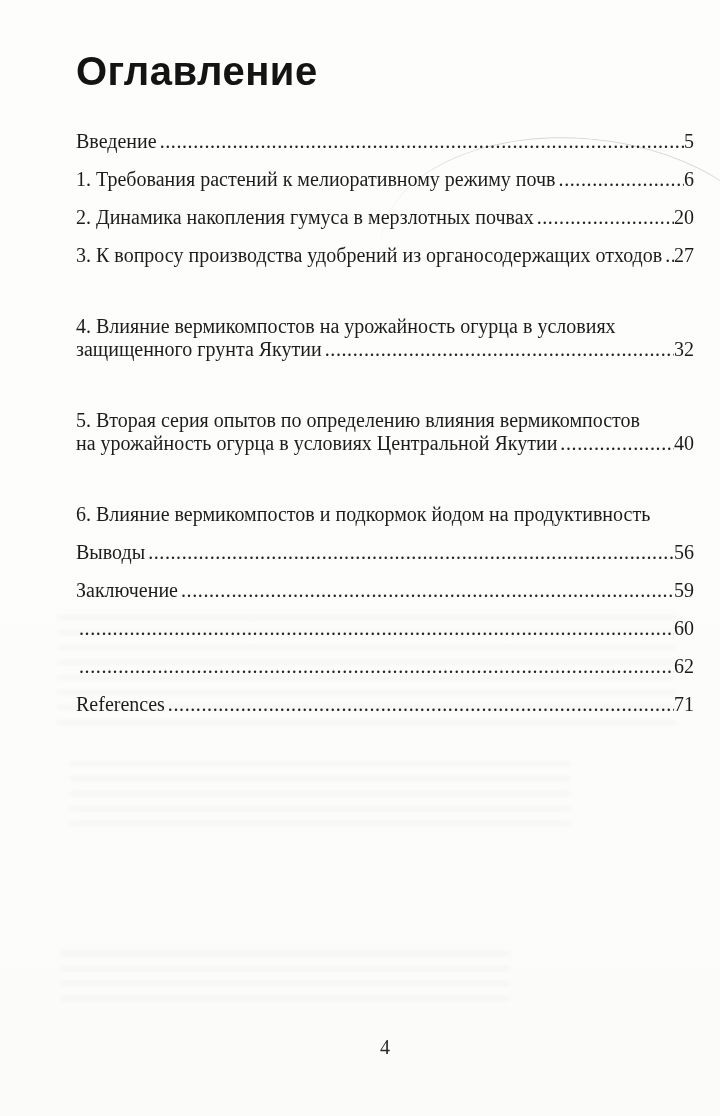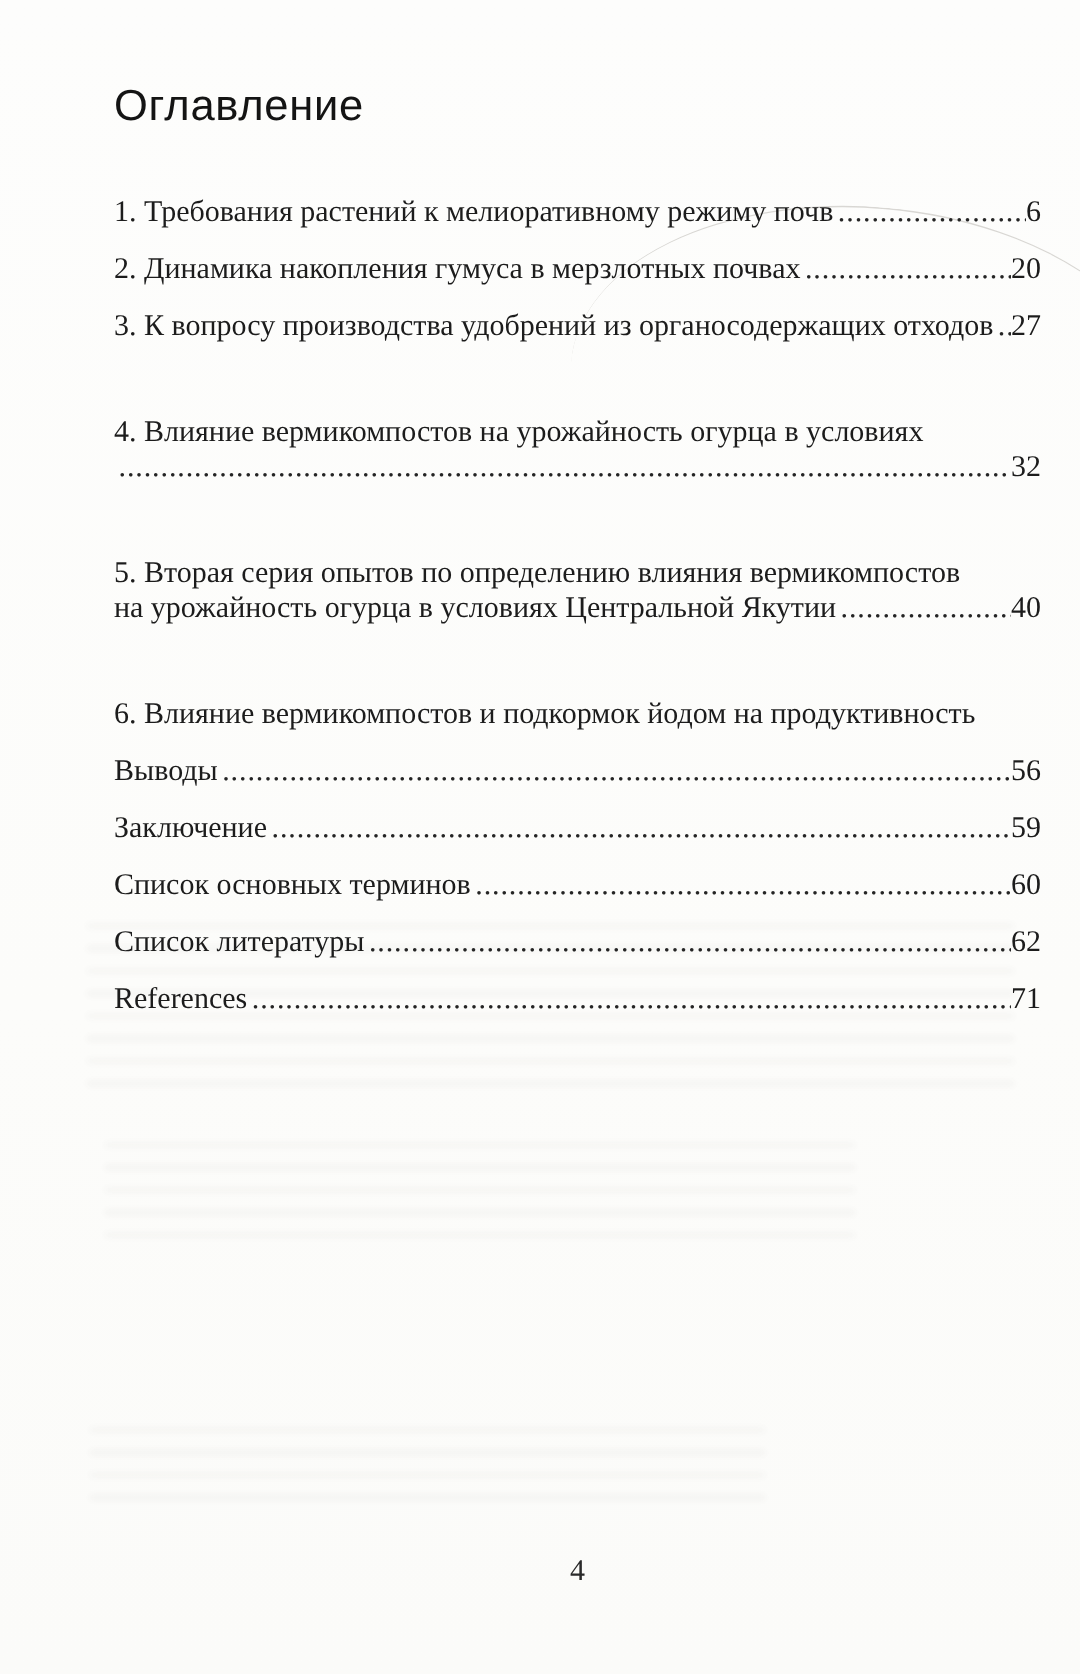--- a/index.html
+++ b/index.html
@@ -14,22 +14,22 @@
     height: 1116px;
     background: linear-gradient(180deg, #fdfdfc 0%, #fcfcfa 60%, #fbfbf9 100%);
     overflow: hidden;
     font-family: "Liberation Serif", serif;
     color: #1c1c1c;
     box-sizing: border-box;
   }
   .doc-title {
     margin: 52px 0 0 76px;
     font-family: "Liberation Sans", sans-serif;
-    font-weight: 400;
-    font-size: 29px;
+    font-weight: 700;
+    font-size: 40px;
     line-height: 38px;
     letter-spacing: 0.5px;
     color: #141414;
   }
   .toc {
     position: relative;
     margin: 40px 26px 0 76px;
     z-index: 2;
   }
   .toc-entry {
@@ -101,20 +101,28 @@
   }
 </style>
 </head>
 <body>
 
 <div class="page">
 
   <h1 class="doc-title">Оглавление</h1>
 
   <div class="toc">
+  <div class="toc-entry">
+    <div></div>
+    <div class="toc-row">
+      <span class="toc-text">Введение</span>
+      <span class="toc-dots"></span>
+      <span class="toc-page">5</span>
+    </div>
+  </div>
 
   <div class="toc-entry">
     <div></div>
     <div class="toc-row">
       <span class="toc-text">1. Требования растений к мелиоративному режиму почв</span>
       <span class="toc-dots"></span>
       <span class="toc-page">6</span>
     </div>
   </div>
 
@@ -134,20 +142,21 @@
       <span class="toc-dots"></span>
       <span class="toc-page">27</span>
     </div>
   </div>
 
   <div class="toc-entry">
     <div>
           <div class="toc-line">4. Влияние вермикомпостов на урожайность огурца в условиях</div>
         </div>
     <div class="toc-row">
+      <span class="toc-text">защищенного грунта Якутии</span>
       <span class="toc-dots"></span>
       <span class="toc-page">32</span>
     </div>
   </div>
 
   <div class="toc-entry">
     <div>
           <div class="toc-line">5. Вторая серия опытов по определению влияния вермикомпостов</div>
         </div>
     <div class="toc-row">
@@ -177,30 +186,28 @@
     <div class="toc-row">
       <span class="toc-text">Заключение</span>
       <span class="toc-dots"></span>
       <span class="toc-page">59</span>
     </div>
   </div>
 
   <div class="toc-entry">
     <div></div>
     <div class="toc-row">
-      <span class="toc-text">Список основных терминов</span>
       <span class="toc-dots"></span>
       <span class="toc-page">60</span>
     </div>
   </div>
 
   <div class="toc-entry">
     <div></div>
     <div class="toc-row">
-      <span class="toc-text">Список литературы</span>
       <span class="toc-dots"></span>
       <span class="toc-page">62</span>
     </div>
   </div>
 
   <div class="toc-entry">
     <div></div>
     <div class="toc-row">
       <span class="toc-text">References</span>
       <span class="toc-dots"></span>

